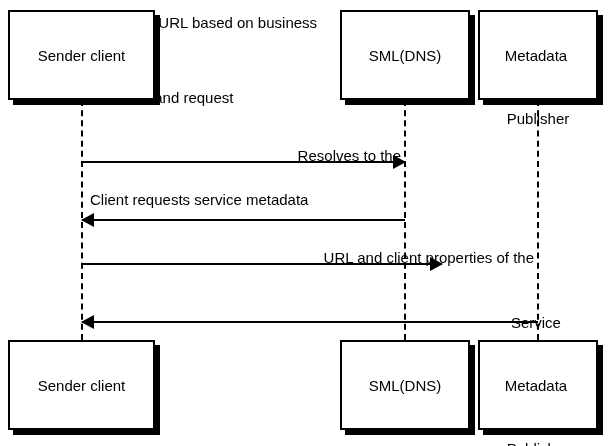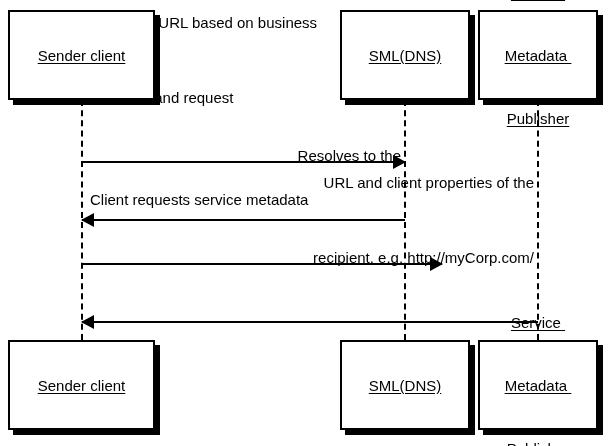--- a/index.html
+++ b/index.html
@@ -30,21 +30,20 @@
   }
   .lifeline-box .label {
     text-align: center;
     font-size: 15px;
     line-height: 21px;
     color: #000000;
     white-space: pre;
   }
   .lifeline-box .label .ln {
     display: block;
-    text-decoration: underline;
     text-underline-offset: 2px;
   }
 
   
   .lifeline {
     position: absolute;
     width: 0;
     border-left: 2px dashed #000000;
     z-index: 1;
   }
@@ -142,21 +141,20 @@
     <div class="msg-label align-left">
       <span class="ln">Client requests service metadata</span>
     </div>
     <div class="msg-line"></div>
     <div class="arrowhead right"></div>
   </div>
 
   <div class="message" style="left:82px; top:268px; width:456px; height:55px;">
     <div class="msg-label align-right">
       <span class="ln">URL and client properties of the</span>
-      <span class="ln">recipient, e.g. http://myCorp.com/</span>
     </div>
     <div class="msg-line"></div>
     <div class="arrowhead left"></div>
   </div>
 
   <div class="lifeline-box" style="left:8px; top:340px; width:147px; height:90px;">
     <div class="label">
       <span class="ln">Sender client</span>
     </div>
   </div>

